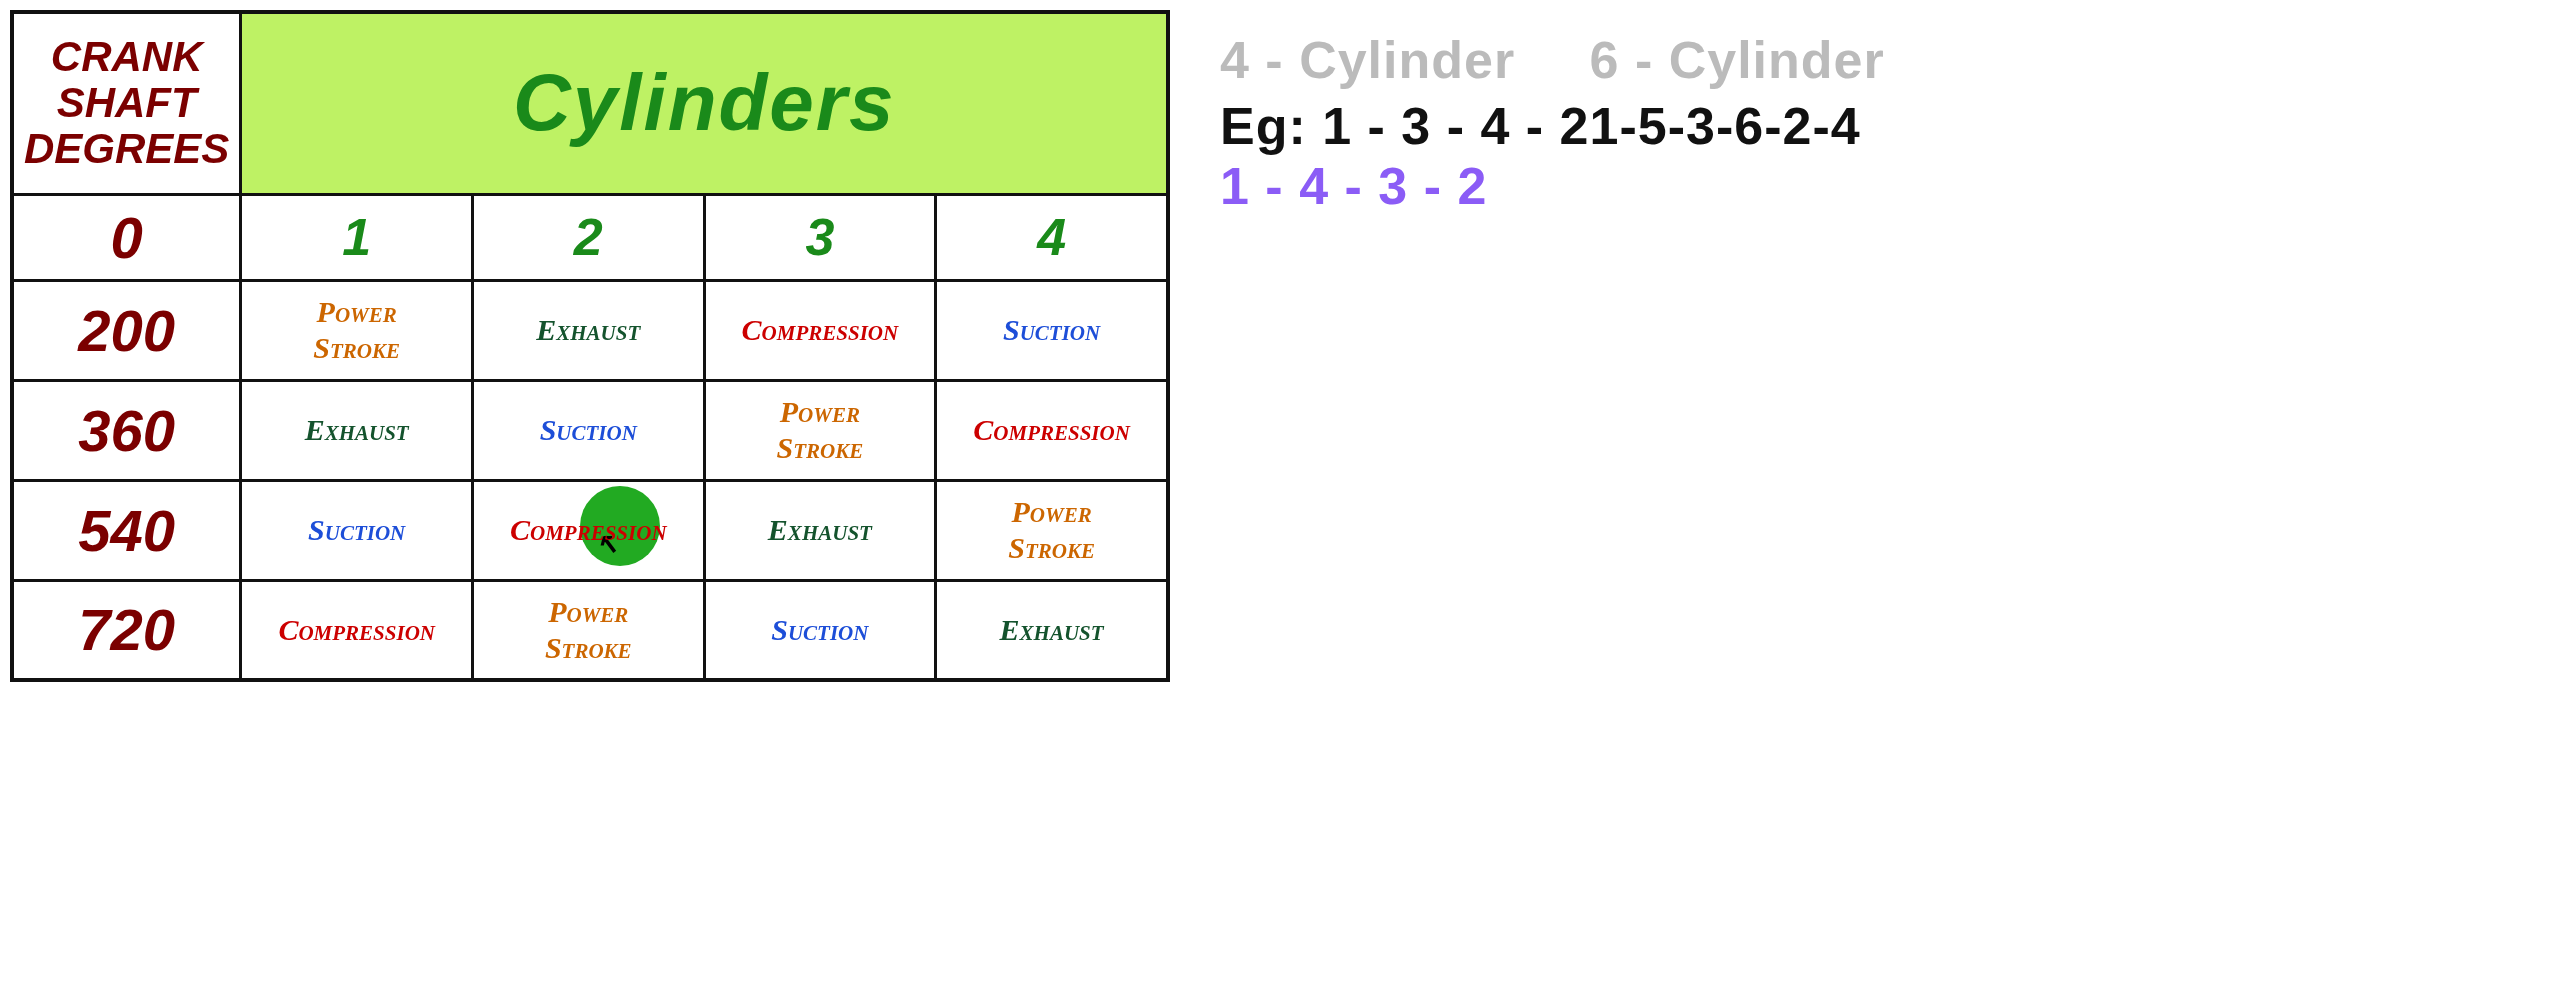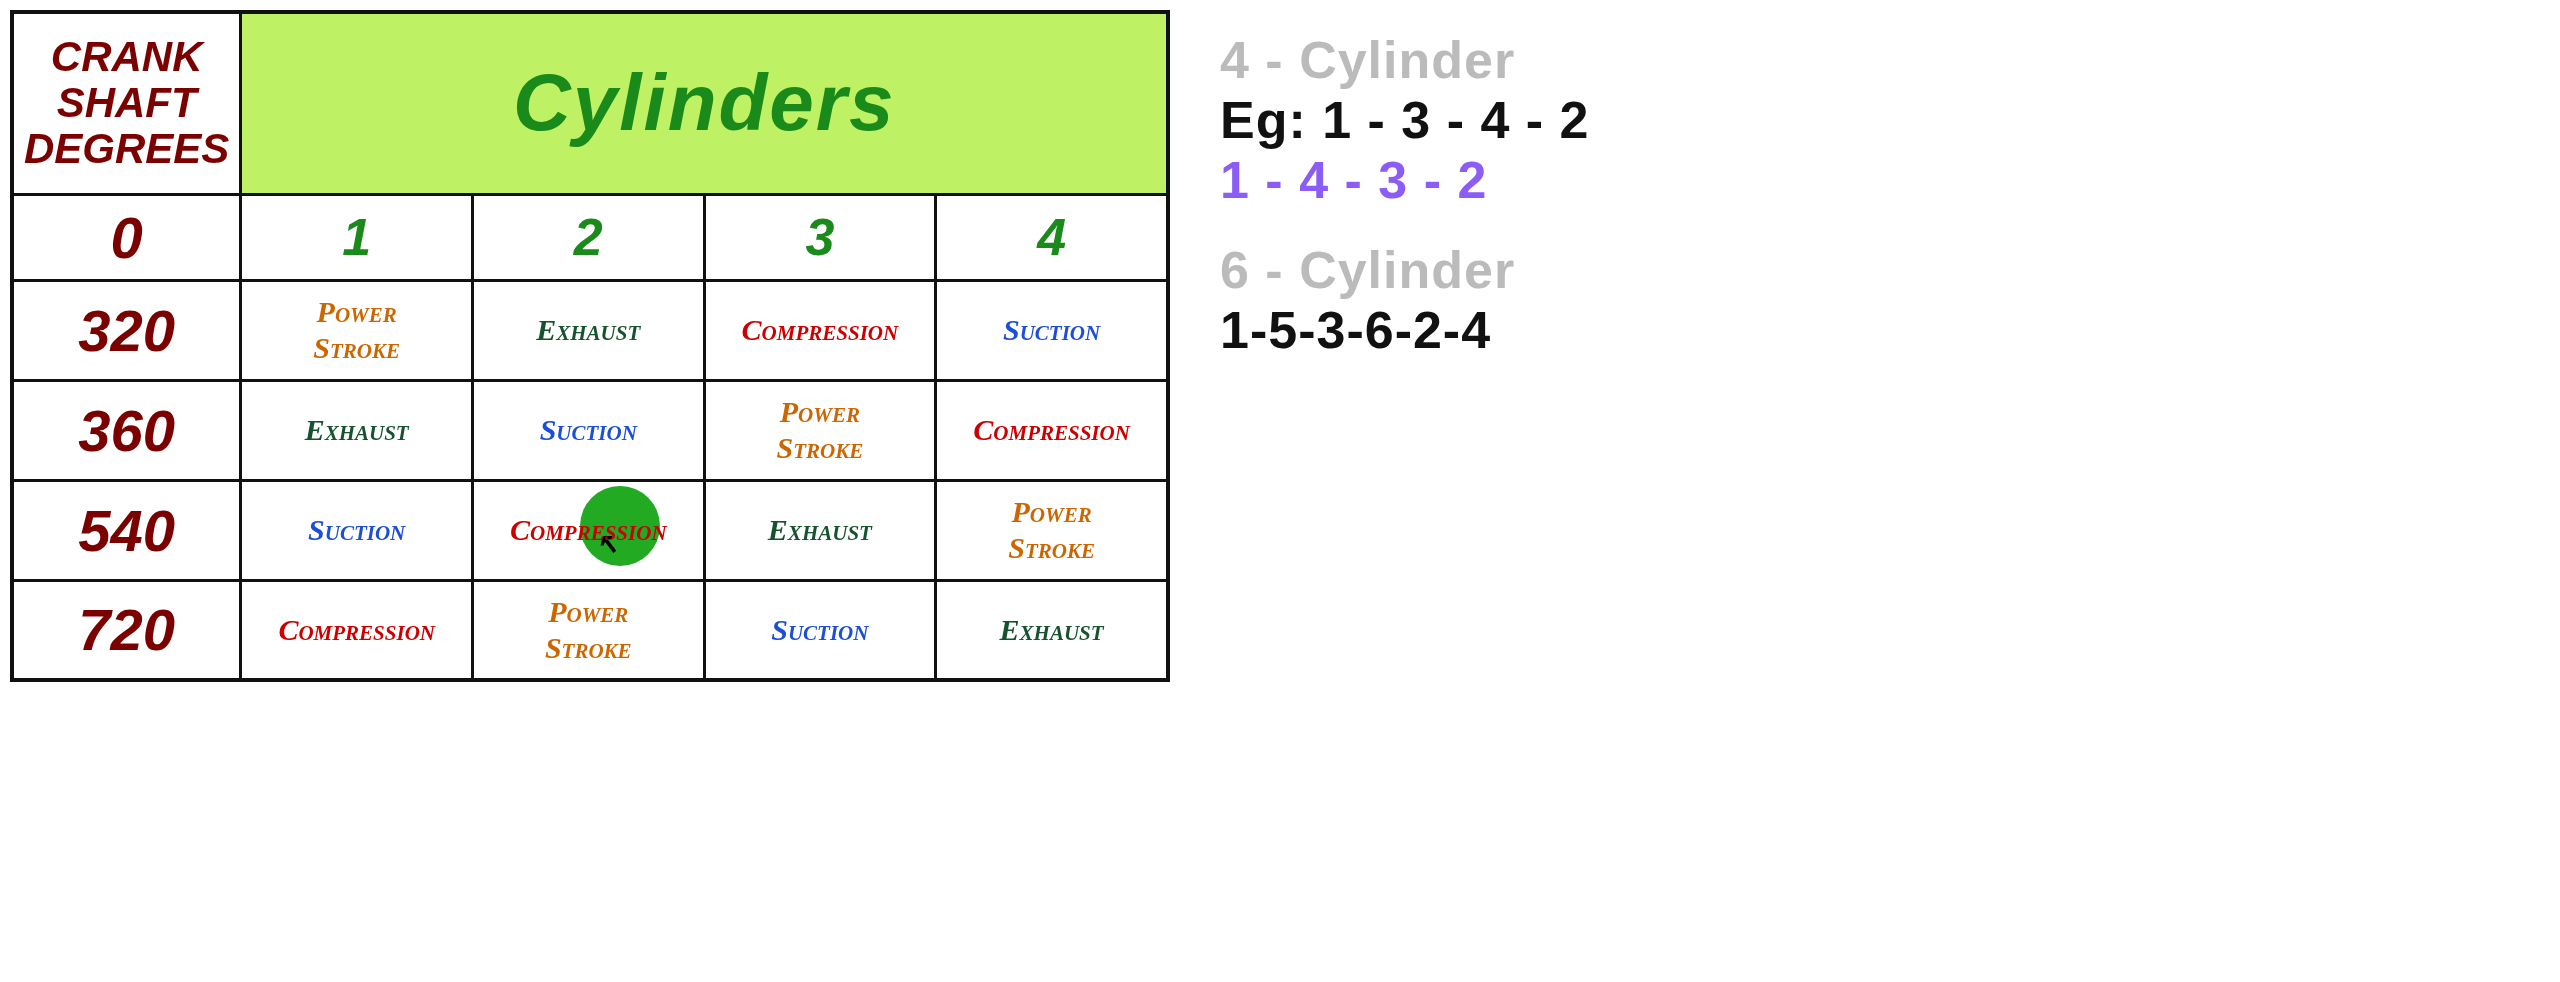--- a/index.html
+++ b/index.html
@@ -140,22 +140,21 @@
 
     .cell-text-over {
       position: relative;
       z-index: 4;
     }
 
     #sidebar {
       flex: 1;
       padding: 30px 40px;
       display: flex;
-      flex-direction: column;
-      gap: 20px;
+      flex-direction: row;
     }
 
     .sidebar-section {
       margin-bottom: 10px;
     }
 
     .sidebar-title {
       font-size: 52px;
       font-weight: 900;
       color: #bbbbbb;
@@ -163,20 +162,21 @@
       text-transform: capitalize;
       letter-spacing: 1px;
     }
 
     .sidebar-firing {
       font-size: 52px;
       font-weight: 900;
       color: #111111;
       font-family: Impact, Arial Black, sans-serif;
       letter-spacing: 1px;
+      margin-top: 6px;
     }
 
     .sidebar-firing2 {
       font-size: 52px;
       font-weight: 900;
       color: #8b5cf6;
       font-family: Impact, Arial Black, sans-serif;
       letter-spacing: 1px;
     }
 
@@ -216,21 +216,21 @@
       <td class="cylinder-num">
         <span>3</span>
       </td>
       <td class="cylinder-num">
         <span>4</span>
       </td>
     </tr>
 
     <tr class="row-180">
       <td class="crank-value">
-        <span>320</span>
+        <span>200</span>
       </td>
       <td class="cell-power">Power<br>Stroke</td>
       <td class="cell-exhaust">Exhaust</td>
       <td class="cell-compression">Compression</td>
       <td class="cell-suction">Suction</td>
     </tr>
 
     <tr class="row-360">
       <td class="crank-value">
         <span>360</span>

